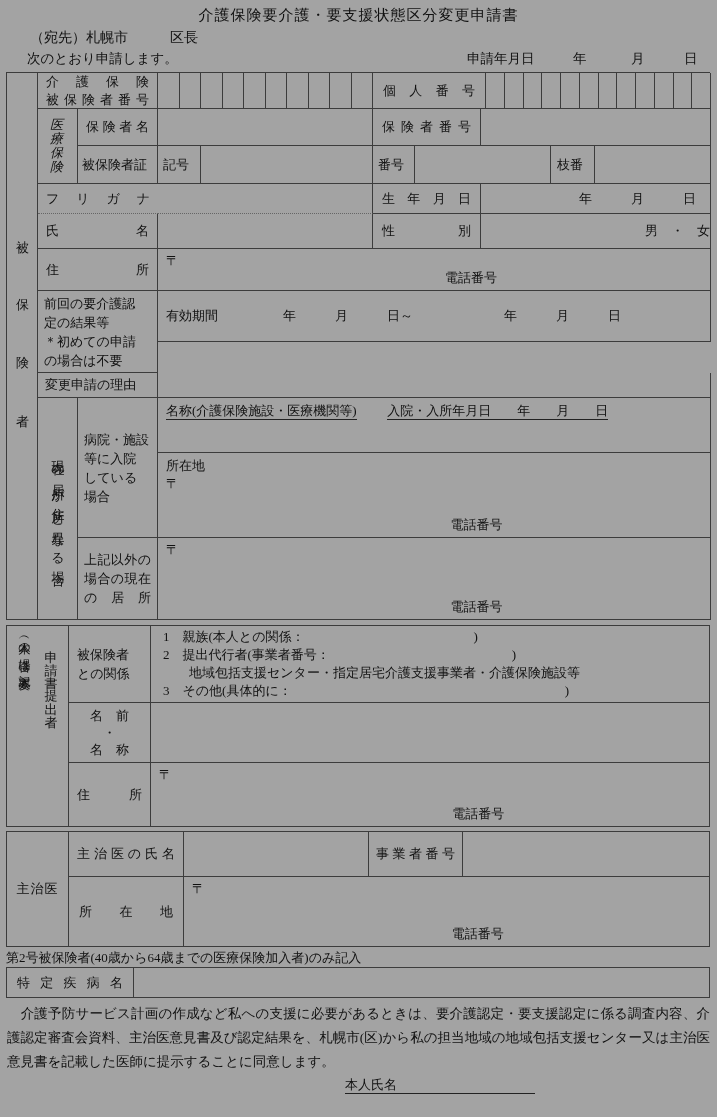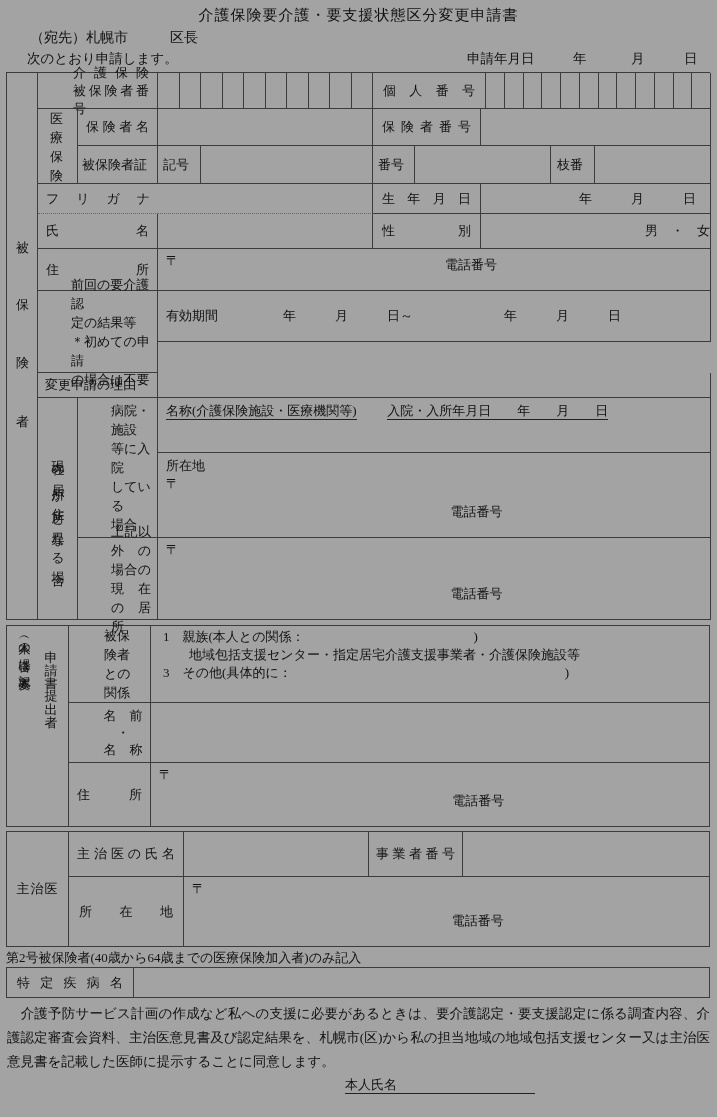--- a/index.html
+++ b/index.html
@@ -11,27 +11,27 @@
   .declrow .decl{position:absolute;left:27px;top:0;font-family:Liberation Mono, monospace;}
   .declrow .dl{position:absolute;top:0;text-align:center;}
   
   .tbl{margin-left:6px;width:704px;border-top:1px solid #3c3c3c;border-left:1px solid #3c3c3c;box-sizing:border-box;}
   .tbl *{box-sizing:border-box;}
   .r{display:flex;width:100%;}
   .st{display:flex;flex-direction:column;}
   .c{border-right:1px solid #3c3c3c;border-bottom:1px solid #3c3c3c;position:relative;}
   .lab{display:flex;align-items:center;}
   .jl{display:block;width:100%;text-align:justify;text-align-last:justify;}
-  .pre{white-space:pre-line;margin-left:27px;}
+  .pre{white-space:pre-line;}
   .pad{padding:2px 8px;}
   .dgrp{display:flex;}
   .dcell{flex:1;border-right:1px solid #3c3c3c;border-bottom:1px solid #3c3c3c;}
   .vtext{writing-mode:vertical-rl;text-orientation:mixed;margin:auto;}
   .postal{position:absolute;top:3px;left:8px;}
-  .telbl{position:absolute;bottom:16px;}
+  .telbl{position:absolute;bottom:3px;}
   .uline{border-bottom:1px solid #222;padding-bottom:1px;}
   .notes{margin-left:6px;}
   .consent{margin:4px 7px 0 7px;width:703px;font-size:13.5px;line-height:24px;text-align:justify;}
   .sig{margin:2px 0 0 345px;height:22px;}
   .sig .uline .sp{display:inline-block;width:138px;}
 </style>
 </head>
 <body>
 
 <div class="page">
@@ -84,21 +84,21 @@
               <div class="dcell"></div>
               <div class="dcell"></div>
               <div class="dcell"></div>
               <div class="dcell"></div>
               <div class="dcell"></div>
           </div>
         </div>
 
         <div class="r" style="height:75px">
           <div class="c lab" style="flex:0 0 40px">
-            <span style="width:15px;margin:auto;word-break:break-all;line-height:19px;">医療保険</span>
+            <span style="width:15px;margin:auto;word-break:break-all;line-height:14px;font-style:italic;">医療保険</span>
           </div>
           <div class="st" style="flex:1">
             <div class="r" style="height:37px">
               <div class="c lab pad" style="flex:0 0 80px">
                 <span class="jl">保険者名</span>
               </div>
               <div class="c" style="flex:0 0 215px"></div>
               <div class="c lab" style="flex:0 0 108px;padding:0 9px">
                 <span class="jl">保険者番号</span>
               </div>
@@ -240,20 +240,21 @@
         <span class="vtext" style="letter-spacing:13px;margin:0;padding-top:8px">申請書提出者</span>
       </div>
       <div class="st" style="flex:1">
         <div class="r" style="height:77px">
           <div class="c lab" style="flex:0 0 82px;padding:0 8px">
             <span class="pre" style="line-height:19px">被保険者
 との関係</span>
           </div>
           <div class="c" style="flex:1;padding:2px 0 0 12px;line-height:18px">
             <div>1　親族(本人との関係：　　　　　　　　　　　　　)</div>
+            <div>2　提出代行者(事業者番号：　　　　　　　　　　　　　　)</div>
             <div>　　地域包括支援センター・指定居宅介護支援事業者・介護保険施設等</div>
             <div>3　その他(具体的に：　　　　　　　　　　　　　　　　　　　　　)</div>
           </div>
         </div>
         <div class="r" style="height:60px">
           <div class="c lab" style="flex:0 0 82px;justify-content:center">
             <span class="pre" style="text-align:center;line-height:17px">名　前
 ・
 名　称</span>
           </div>

